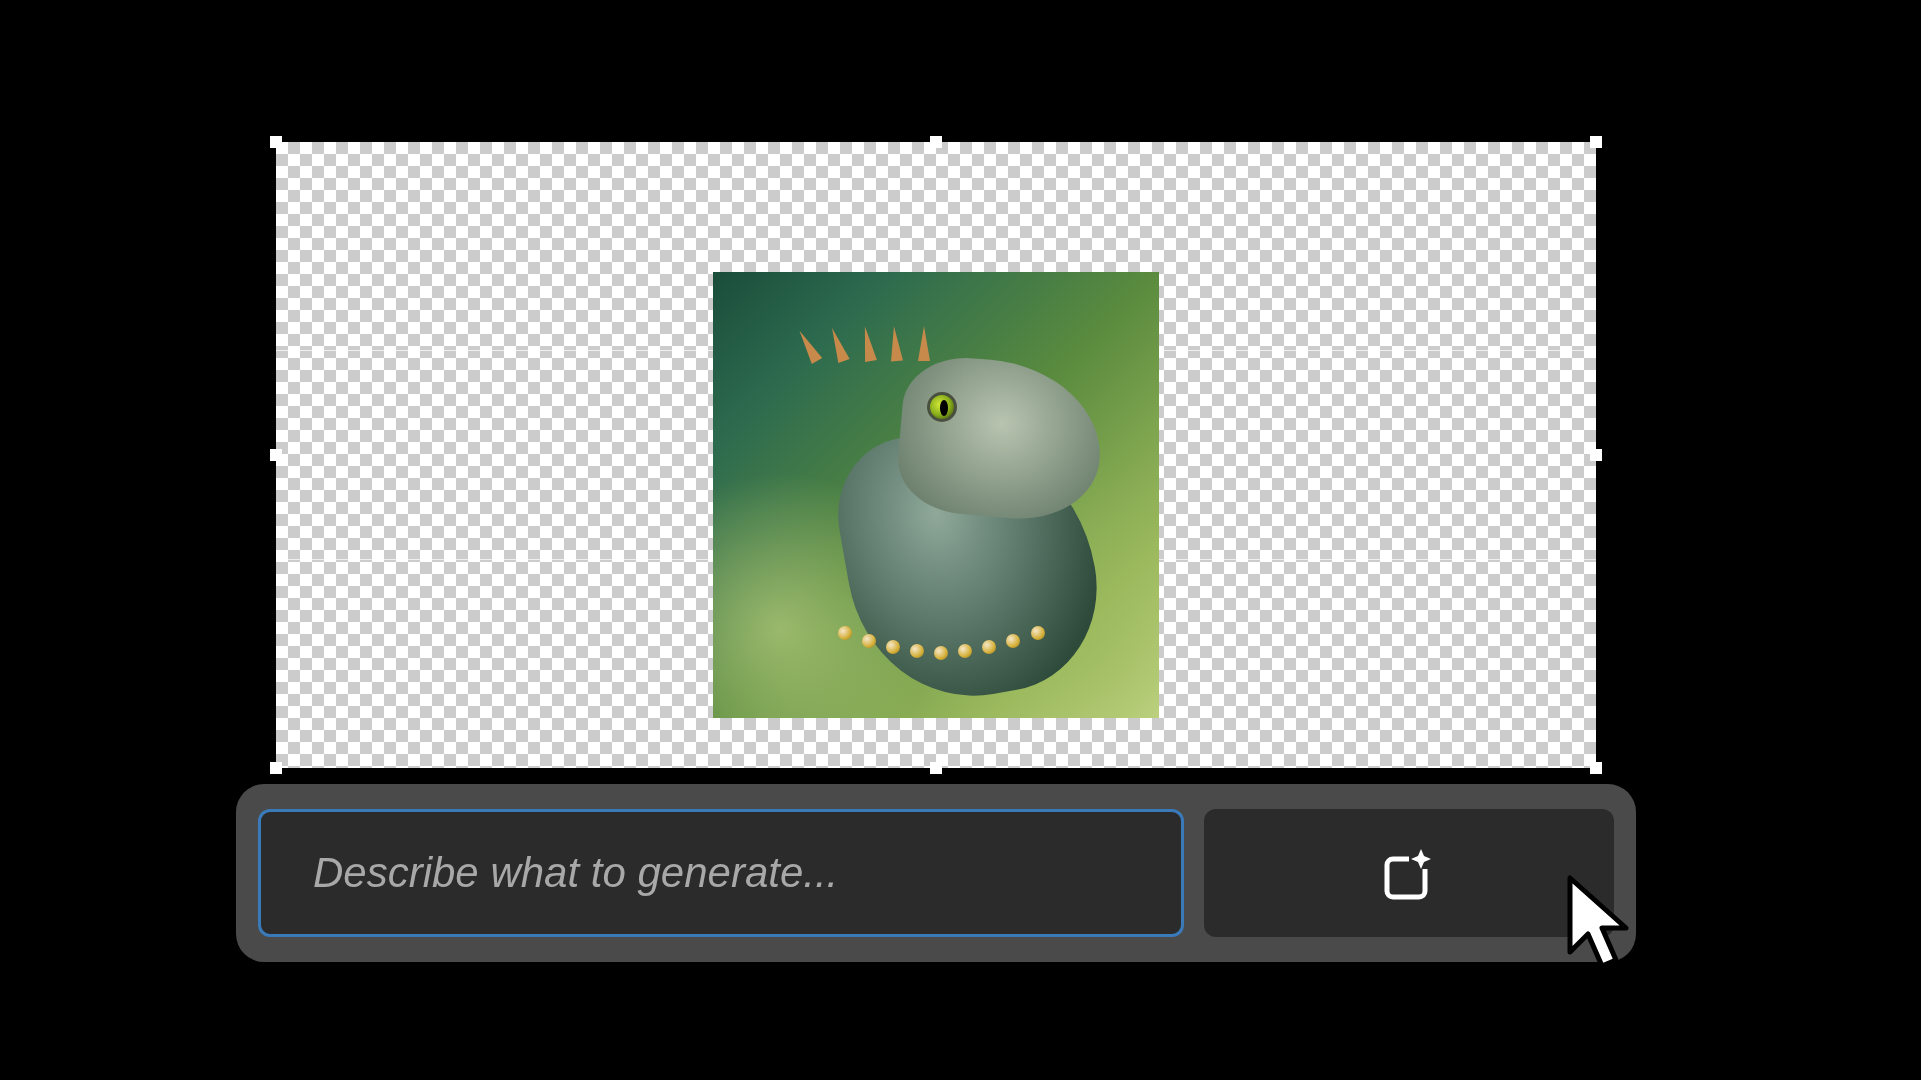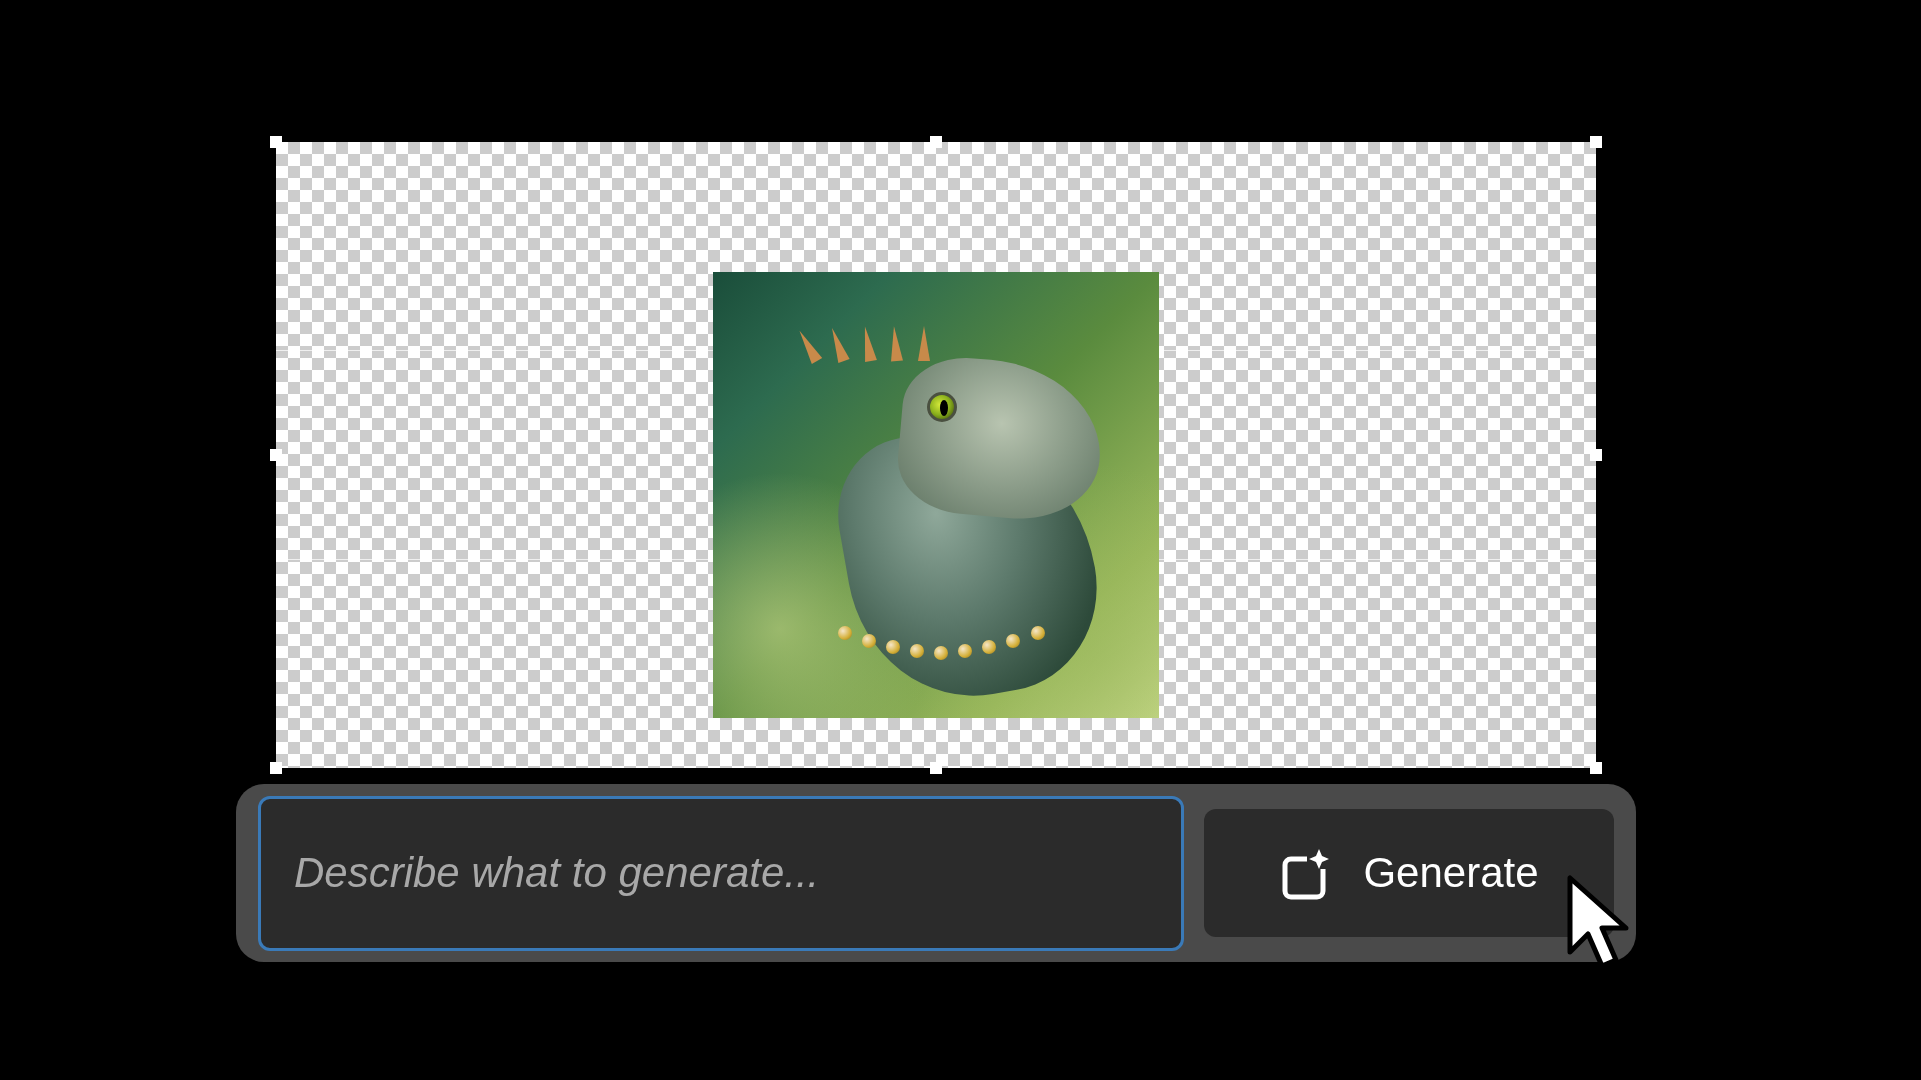--- a/index.html
+++ b/index.html
@@ -157,25 +157,25 @@
       height: 178px;
       background: #4a4a4a;
       border-radius: 28px;
       display: flex;
       align-items: center;
       padding: 18px 22px;
       gap: 20px;
     }
     .prompt-input {
       flex: 1;
-      height: 155px;
+      height: 128px;
       background: #2b2b2b;
       border: 3px solid #3a7ab8;
       border-radius: 12px;
-      padding: 0 33px;
+      padding: 0 52px;
       font-size: 42px;
       font-style: italic;
       color: #ffffff;
       outline: none;
     }
     .prompt-input::placeholder {
       color: #a8a8a8;
       font-style: italic;
     }
     .generate-button {
@@ -257,21 +257,20 @@
 <div class="toolbar">
   <input type="text" class="prompt-input" placeholder="Describe what to generate..." style="">
   <button class="generate-button">
     <span class="sparkle-icon">
       <svg viewBox="0 0 56 56" fill="none">
         <rect x="6" y="14" width="38" height="38" rx="6" stroke="#ffffff" stroke-width="5" fill="none"></rect>
         <rect x="28" y="2" width="26" height="22" fill="#2b2b2b"></rect>
         <path d="M40 4 L43 11 L50 14 L43 17 L40 24 L37 17 L30 14 L37 11 Z" fill="#ffffff"></path>
       </svg>
     </span>
-    <span class="generate-label">Generate</span>
   </button>
 </div>
 
 <div class="cursor">
   <svg viewBox="0 0 80 110">
     <path d="M 8 8 L 8 82 L 26 64 L 40 96 L 54 90 L 40 58 L 64 58 Z" fill="#ffffff" stroke="#000000" stroke-width="5" stroke-linejoin="round"></path>
   </svg>
 </div>
 
 </body></html>

